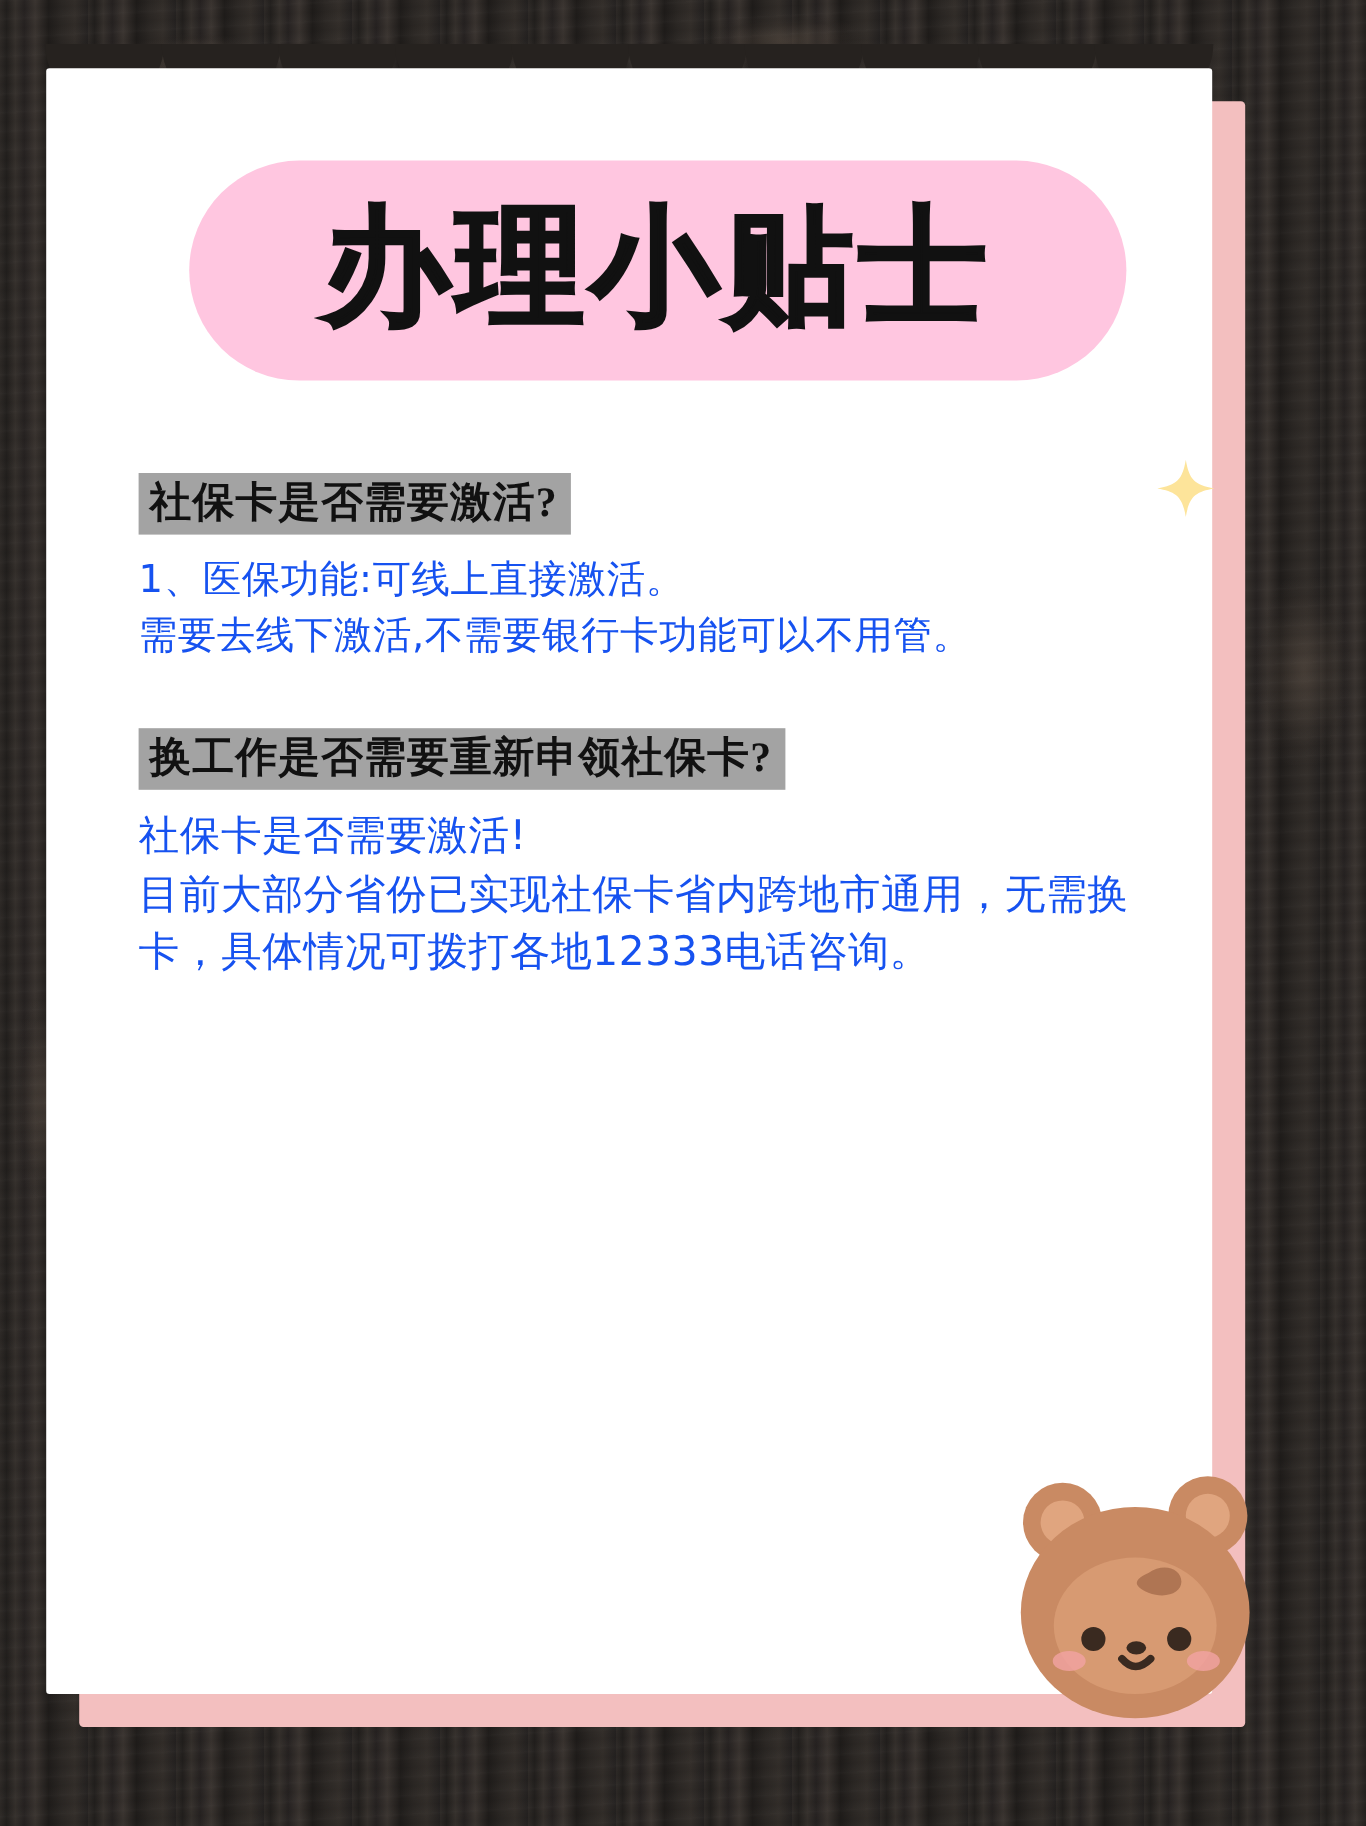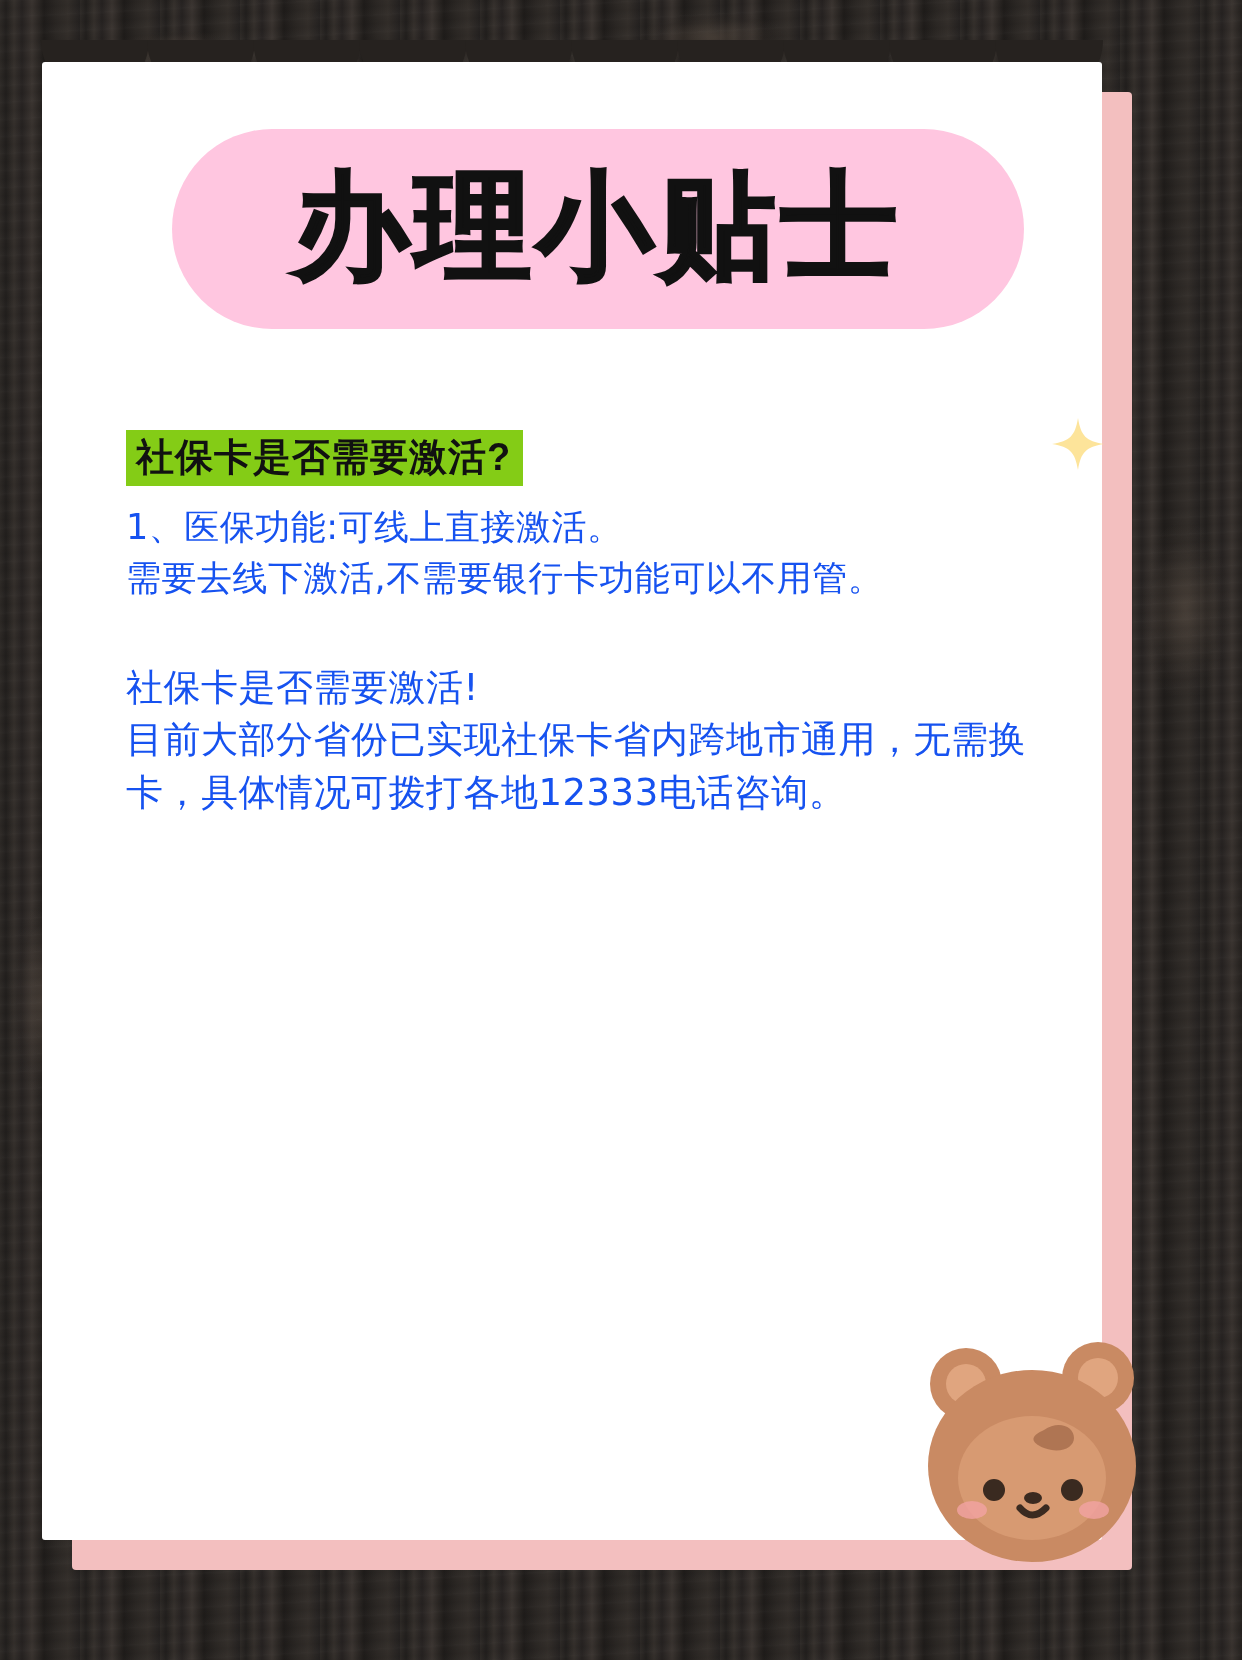--- a/index.html
+++ b/index.html
@@ -75,21 +75,21 @@
     background: #26221f;
     border-bottom-left-radius: 50% 100%;
     border-bottom-right-radius: 50% 100%;
     margin: 0 -1px;
   }
 
   
   .title-wrap {
     position: absolute;
     left: 172px;
-    top: 129px;
+    top: 146px;
     width: 852px;
     height: 200px;
     background: #ffc6e0;
     border-radius: 100px / 100px;
     display: flex;
     align-items: center;
     justify-content: center;
   }
   .title-text {
     font-family: "DejaVu Sans", sans-serif;
@@ -104,23 +104,23 @@
 
   
   .content {
     position: absolute;
     left: 126px;
     top: 430px;
     width: 930px;
   }
   .q-head {
     display: inline-block;
-    background: #84cc16;
+    background: #a3a3a3;
     color: #111111;
-    font-family: Liberation Sans, sans-serif;
+    font-family: Liberation Serif, serif;
     font-weight: bold;
     font-size: 38px;
     line-height: 1.22;
     padding: 4px 12px 6px 10px;
     letter-spacing: 1px;
   }
   .answer {
     color: #1652f0;
     font-family: "DejaVu Sans", sans-serif;
     font-weight: normal;
@@ -194,20 +194,21 @@
 
   <div class="blk">
     <div class="q-head">社保卡是否需要激活?</div>
     <div class="answer small">
       <div>1、医保功能:可线上直接激活。</div>
       <div>需要去线下激活,不需要银行卡功能可以不用管。</div>
     </div>
   </div>
 
   <div class="blk">
+    <div class="q-head">换工作是否需要重新申领社保卡?</div>
     <div class="answer">
       <div>社保卡是否需要激活!</div>
       <div>目前大部分省份已实现社保卡省内跨地市通用，无需换卡，具体情况可拨打各地12333电话咨询。</div>
     </div>
   </div>
 
 
 </div>
 
 <div class="bear">

